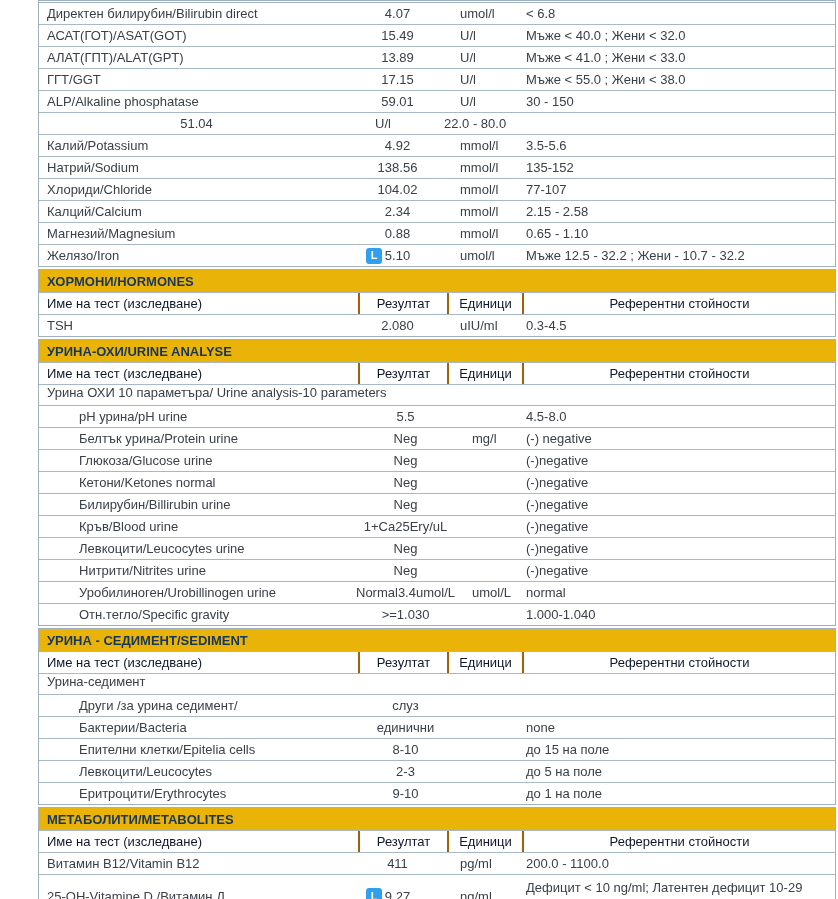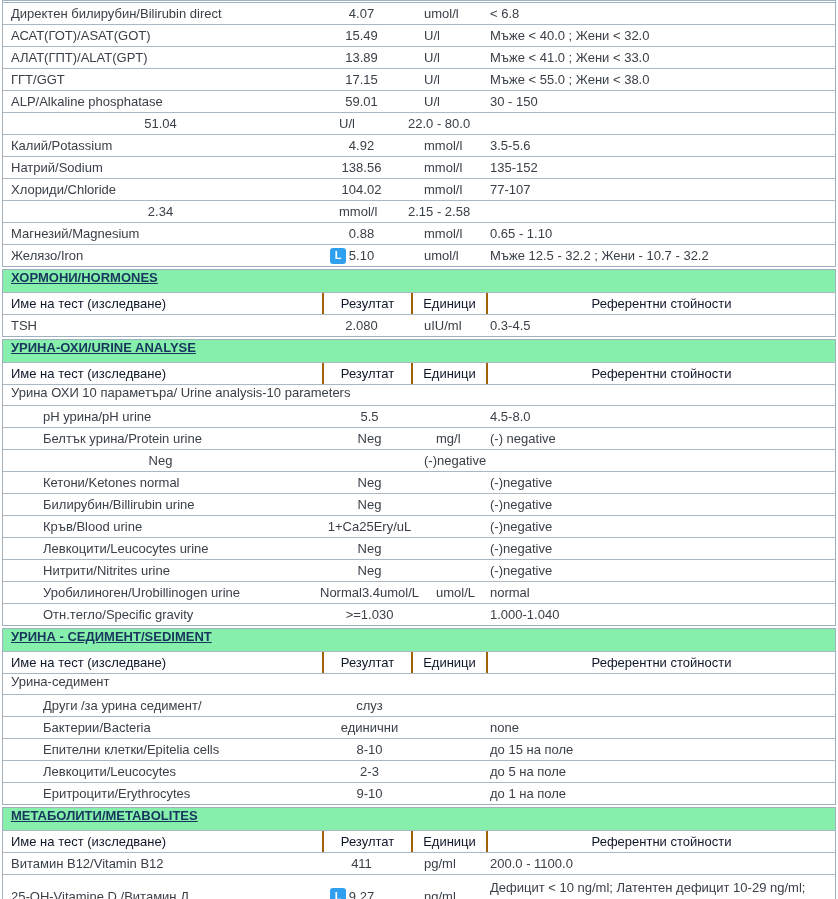--- a/index.html
+++ b/index.html
@@ -2,45 +2,45 @@
 <html><head>
 <meta charset="utf-8">
 <style>
   * { box-sizing: border-box; }
   html,body { margin:0; padding:0; background:#ffffff; }
   body {
     font-family: "Liberation Sans", sans-serif;
     font-size: 13px;
     color: #3a4049;
   }
-  .page { width:838px; height:899px; overflow:hidden; background:#fff; }
+  .page { width:838px; height:899px; overflow:hidden; background:#fff;padding-left:36px; }
 
   
   .cut {
     height:2px; margin:0 2px;
     border-top:1px solid #9fb0bf;
     border-left:1px solid #9fb0bf;
     border-right:1px solid #9fb0bf;
   }
 
   .section {
     margin:0 2px;
     border:1px solid #9fb0bf;
     background:#fff;
   }
   .section + .section { margin-top:2px; }
 
   .row { min-height:21px; }
   .row + .row { border-top:1px solid #a9b8c5; }
 
   .title-row {
-    display:flex; 
+    display:flex; align-items:center;
     min-height:22px; padding-left:8px;
-    background:#86efac;
-    font-weight:bold; color:#17365d;text-decoration:underline;
+    background:#eab308;
+    font-weight:bold; color:#17365d;
   }
 
   .header-row {
     display:grid;
     grid-template-columns:319px 89px 75px 1fr;
     min-height:22px; align-items:stretch;
   }
   .hcell {
     display:flex; align-items:center; justify-content:center;
     text-align:center; color:#0f172a;
@@ -129,20 +129,21 @@
           <div class="cell units">mmol/l</div>
           <div class="cell ref">135-152</div>
         </div>
         <div class="row data-row top">
           <div class="cell name">Хлориди/Chloride</div>
           <div class="cell result"><span>104.02</span></div>
           <div class="cell units">mmol/l</div>
           <div class="cell ref">77-107</div>
         </div>
         <div class="row data-row top">
+          <div class="cell name">Калций/Calcium</div>
           <div class="cell result"><span>2.34</span></div>
           <div class="cell units">mmol/l</div>
           <div class="cell ref">2.15 - 2.58</div>
         </div>
         <div class="row data-row top">
           <div class="cell name">Магнезий/Magnesium</div>
           <div class="cell result"><span>0.88</span></div>
           <div class="cell units">mmol/l</div>
           <div class="cell ref">0.65 - 1.10</div>
         </div>
@@ -189,20 +190,21 @@
           <div class="cell units"></div>
           <div class="cell ref">4.5-8.0</div>
         </div>
         <div class="row data-row child">
           <div class="cell name">Белтък урина/Protein urine</div>
           <div class="cell result"><span>Neg</span></div>
           <div class="cell units">mg/l</div>
           <div class="cell ref">(-) negative</div>
         </div>
         <div class="row data-row child">
+          <div class="cell name">Глюкоза/Glucose urine</div>
           <div class="cell result"><span>Neg</span></div>
           <div class="cell units"></div>
           <div class="cell ref">(-)negative</div>
         </div>
         <div class="row data-row child">
           <div class="cell name">Кетони/Ketones normal</div>
           <div class="cell result"><span>Neg</span></div>
           <div class="cell units"></div>
           <div class="cell ref">(-)negative</div>
         </div>

